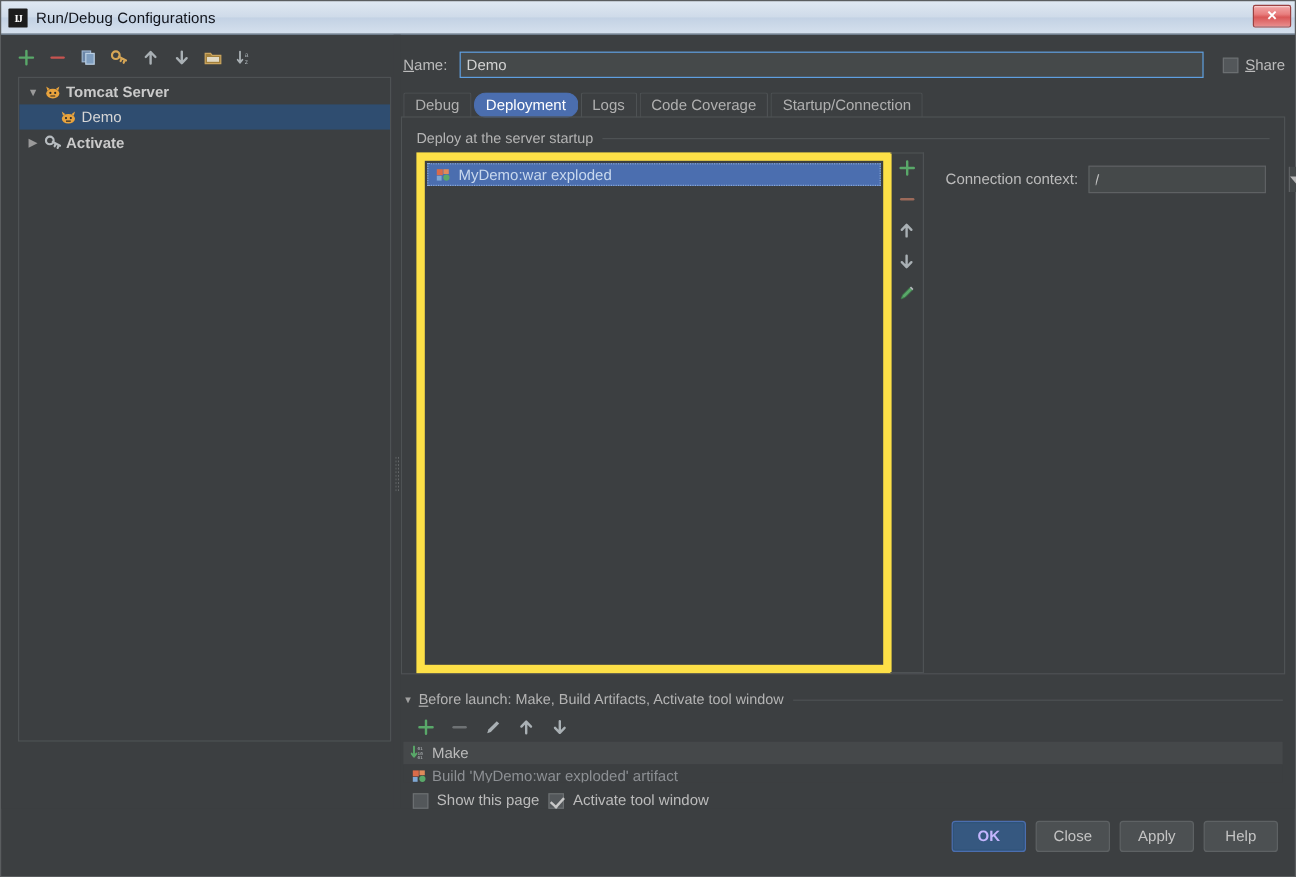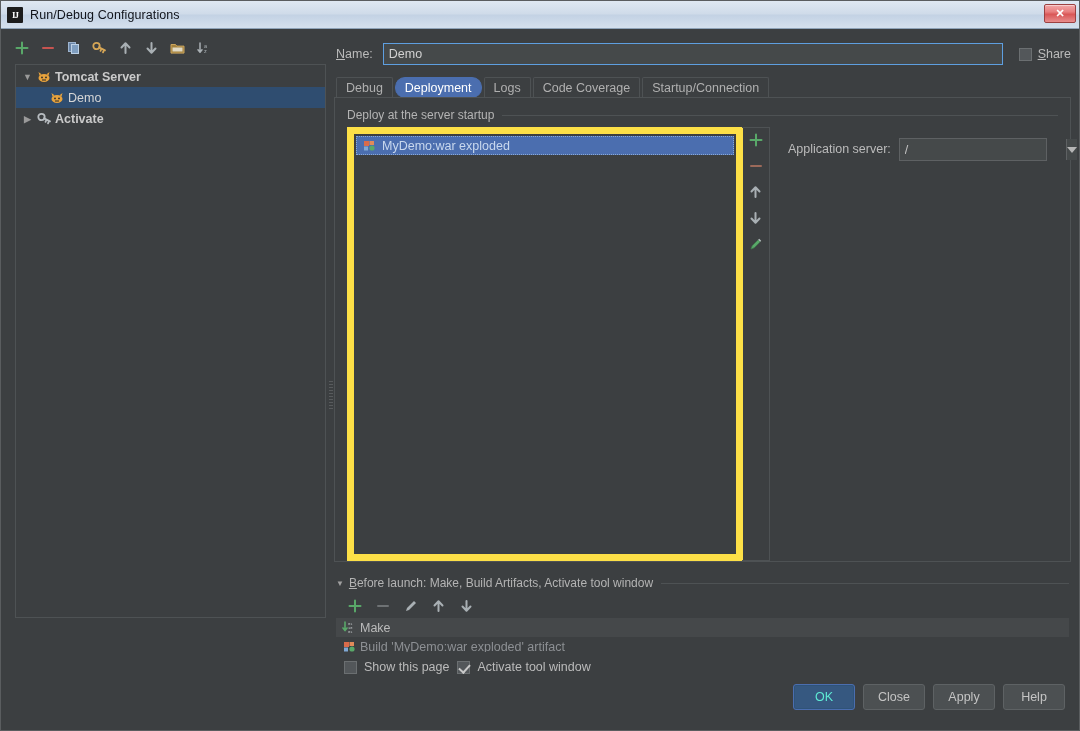--- a/index.html
+++ b/index.html
@@ -357,22 +357,22 @@
     border: 1px solid #5e6264;
     color: #c4c4c4;
     font-size: 12.5px;
     font-family: "Liberation Sans", sans-serif;
     border-radius: 3px;
     cursor: pointer;
   }
   .btn.primary {
     background: #365880;
     border-color: #4b6eaf;
-    color: #5eead4;
-    font-weight: normal;
+    color: #c4b5fd;
+    font-weight: bold;
     box-shadow: 0 0 0 1px #2f5379 inset;
   }
 </style>
 </head>
 <body>
 
 <div class="window">
 
   <div class="titlebar">
     <div class="title-icon">IJ</div>
@@ -544,21 +544,21 @@
             </div>
             <div class="tb-ico">
               <svg width="14" height="14" viewBox="0 0 14 14">
                 <path d="M2 12l1.2-3.2 6-6 2 2-6 6z" fill="#59a869" stroke="#3f7c4b" stroke-width=".8"></path>
                 <path d="M9.2 2.8l2 2 1-1-2-2z" fill="#b7bcc0"></path>
               </svg>
             </div>
           </div>
 
           <div class="ctx-area">
-            <div class="ctx-label">Application server:</div>
+            <div class="ctx-label">Connection context:</div>
             <div class="ctx-combo">
               <input type="text" value="/" style="">
               <span class="ctx-arrow"></span>
             </div>
           </div>
 
         </div>
       </div>
 
       <div class="before-launch">

